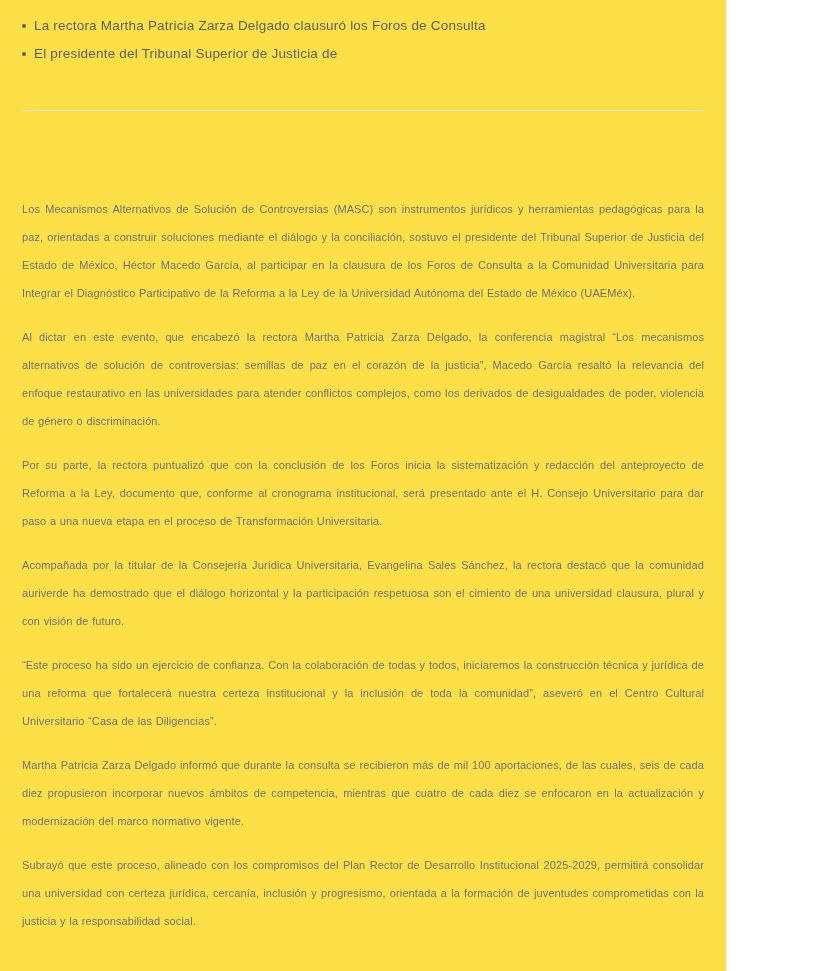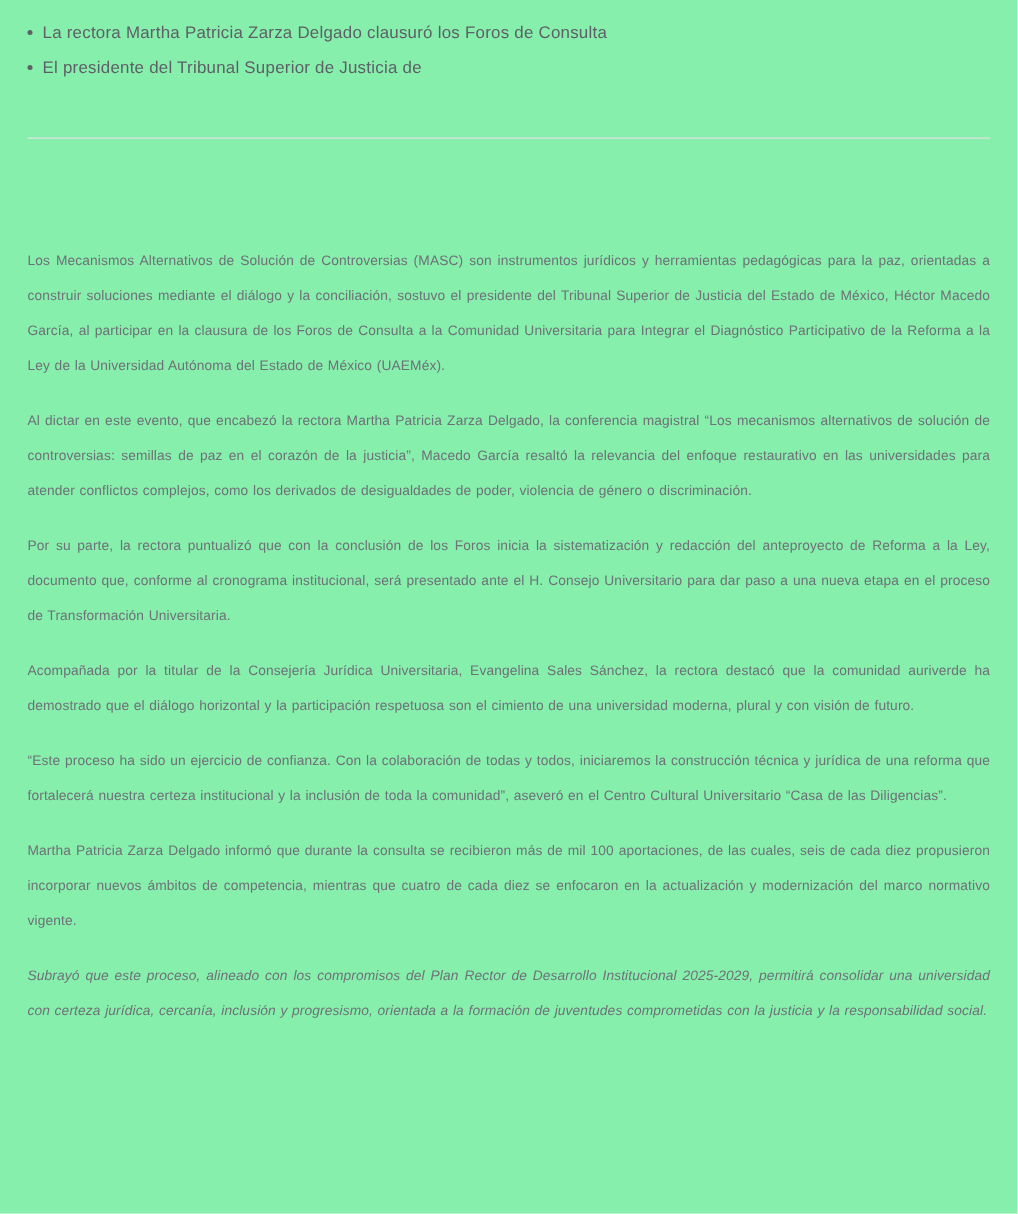--- a/index.html
+++ b/index.html
@@ -2,25 +2,25 @@
 <html lang="es"><head>
 <meta charset="utf-8">
 <style>
   html, body {
     margin: 0;
     padding: 0;
     background: #ffffff;
   }
   .page {
     position: relative;
-    width: 814px;
+    width: 726px;
     height: 971px;
     box-sizing: border-box;
     padding: 12px 22px 10px 22px;
-    background: #86efac;
+    background: #fde047;
     font-family: "Liberation Sans", "DejaVu Sans", sans-serif;
     overflow: hidden;
   }
   .bullet-list {
     list-style: none;
     margin: 0;
     padding: 0;
   }
   .bullet-item {
     display: flex;
@@ -51,21 +51,20 @@
     margin: 0 0 16px 0;
     font-size: 11px;
     line-height: 28px;
     color: #6e7177;
     text-align: justify;
     letter-spacing: 0.1px;
     word-spacing: 0.5px;
   }
   .article-body p:last-child {
     margin-bottom: 0;
-    font-style: italic;
   }
 </style>
 </head>
 <body>
 
 <div class="page">
 
   <ul class="bullet-list">
     <li class="bullet-item">
       <span class="bullet-dot"></span>
@@ -76,19 +75,19 @@
       <span>El presidente del Tribunal Superior de Justicia de</span>
     </li>
   </ul>
 
   <hr class="divider">
 
   <article class="article-body">
     <p>Los Mecanismos Alternativos de Solución de Controversias (MASC) son instrumentos jurídicos y herramientas pedagógicas para la paz, orientadas a construir soluciones mediante el diálogo y la conciliación, sostuvo el presidente del Tribunal Superior de Justicia del Estado de México, Héctor Macedo García, al participar en la clausura de los Foros de Consulta a la Comunidad Universitaria para Integrar el Diagnóstico Participativo de la Reforma a la Ley de la Universidad Autónoma del Estado de México (UAEMéx).</p>
     <p>Al dictar en este evento, que encabezó la rectora Martha Patricia Zarza Delgado, la conferencia magistral “Los mecanismos alternativos de solución de controversias: semillas de paz en el corazón de la justicia”, Macedo García resaltó la relevancia del enfoque restaurativo en las universidades para atender conflictos complejos, como los derivados de desigualdades de poder, violencia de género o discriminación.</p>
     <p>Por su parte, la rectora puntualizó que con la conclusión de los Foros inicia la sistematización y redacción del anteproyecto de Reforma a la Ley, documento que, conforme al cronograma institucional, será presentado ante el H. Consejo Universitario para dar paso a una nueva etapa en el proceso de Transformación Universitaria.</p>
-    <p>Acompañada por la titular de la Consejería Jurídica Universitaria, Evangelina Sales Sánchez, la rectora destacó que la comunidad auriverde ha demostrado que el diálogo horizontal y la participación respetuosa son el cimiento de una universidad moderna, plural y con visión de futuro.</p>
+    <p>Acompañada por la titular de la Consejería Jurídica Universitaria, Evangelina Sales Sánchez, la rectora destacó que la comunidad auriverde ha demostrado que el diálogo horizontal y la participación respetuosa son el cimiento de una universidad clausura, plural y con visión de futuro.</p>
     <p>“Este proceso ha sido un ejercicio de confianza. Con la colaboración de todas y todos, iniciaremos la construcción técnica y jurídica de una reforma que fortalecerá nuestra certeza institucional y la inclusión de toda la comunidad”, aseveró en el Centro Cultural Universitario “Casa de las Diligencias”.</p>
     <p>Martha Patricia Zarza Delgado informó que durante la consulta se recibieron más de mil 100 aportaciones, de las cuales, seis de cada diez propusieron incorporar nuevos ámbitos de competencia, mientras que cuatro de cada diez se enfocaron en la actualización y modernización del marco normativo vigente.</p>
     <p>Subrayó que este proceso, alineado con los compromisos del Plan Rector de Desarrollo Institucional 2025-2029, permitirá consolidar una universidad con certeza jurídica, cercanía, inclusión y progresismo, orientada a la formación de juventudes comprometidas con la justicia y la responsabilidad social.</p>
   </article>
 
 </div>
 
 </body></html>

